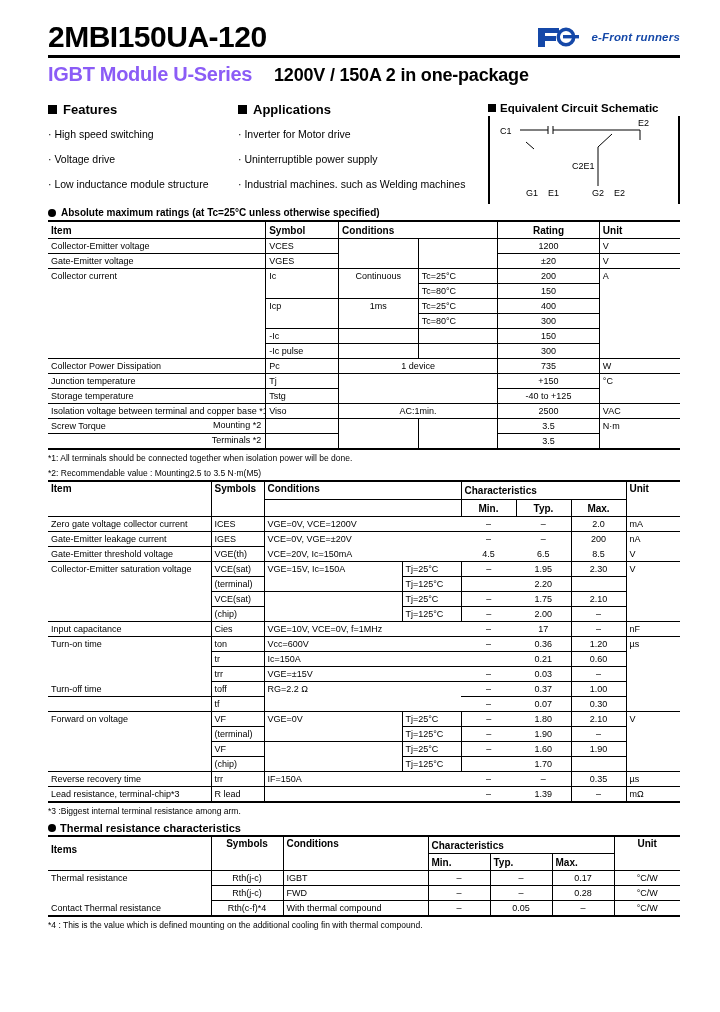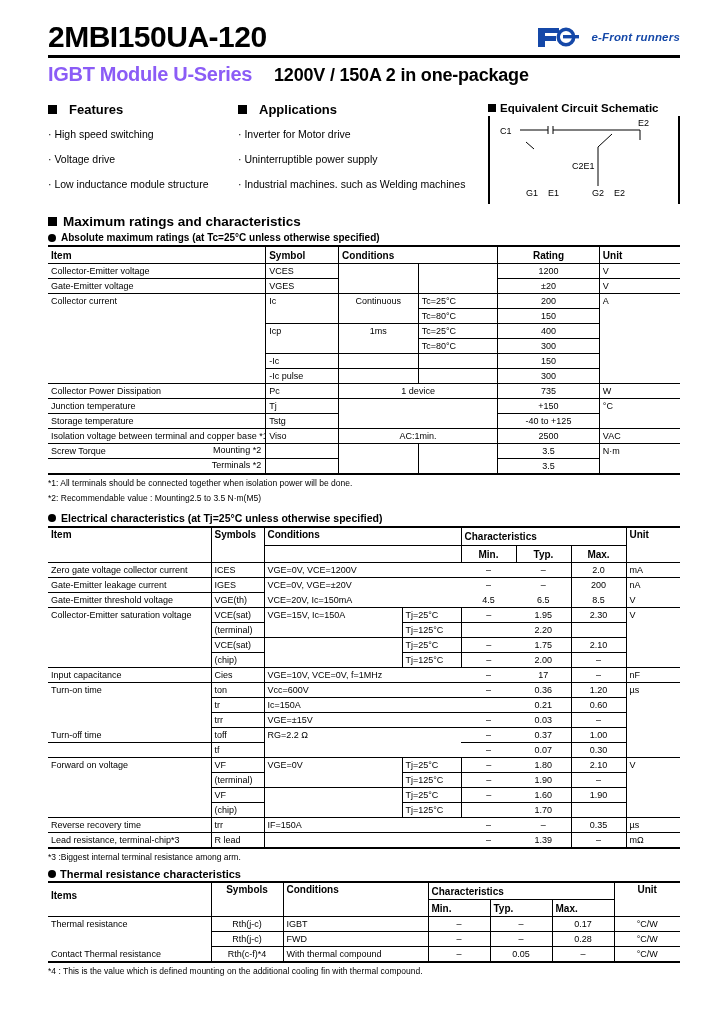--- a/index.html
+++ b/index.html
@@ -21,21 +21,21 @@
   .rule{height:3px;background:#000;margin-top:3px;}
   .hdr-row2{display:flex;align-items:baseline;margin-top:5px;}
   .subtitle{color:#8b5cf6;font-size:20px;font-weight:700;letter-spacing:-0.3px;}
   .rating-line{font-size:18px;font-weight:700;margin-left:22px;letter-spacing:-0.2px;}
 
   
   .cols{display:flex;margin:16px 40px 0 48px;}
   .col-feat{width:190px;}
   .col-app{width:250px;}
   .col-sch{flex:1;}
-  .sec-h{font-size:13px;font-weight:700;display:flex;align-items:center;gap:12px;margin-bottom:6px;}
+  .sec-h{font-size:13px;font-weight:700;display:flex;align-items:center;gap:6px;margin-bottom:6px;}
   .sq{width:9px;height:9px;background:#000;display:inline-block;}
   .bullets{font-size:10.5px;line-height:16px;}
   .bullets div{white-space:nowrap;margin-top:9px;}
   .sec-h-sch{font-size:11.5px;font-weight:700;display:flex;align-items:center;gap:4px;margin-bottom:2px;}
   .sq-sm{width:8px;height:8px;background:#000;display:inline-block;}
   .sch-box{border-left:2px solid #000;border-right:2px solid #000;height:88px;position:relative;}
 
   
   .blk{margin:0 40px 0 48px;}
   .h-max{font-size:13.5px;font-weight:700;display:flex;align-items:center;gap:6px;margin-top:10px;}
@@ -133,24 +133,20 @@
             <text x="58" y="80">E1</text>
             <text x="102" y="80">G2</text>
             <text x="124" y="80">E2</text>
           </g>
         </svg>
       </div>
     </div>
   </div>
 
   <div class="blk">
-    <div class="h-max">
-      <span class="sq"></span>
-      <span>Maximum ratings and characteristics</span>
-    </div>
     <div class="h-sub">
       <span class="dot"></span>
       <span>Absolute maximum ratings (at Tc=25°C unless otherwise specified)</span>
     </div>
 
     <div class="wrapthick">
     <table>
       <colgroup>
         <col style="width:197px">
             <col style="width:66px">
@@ -271,24 +267,20 @@
       </tr>
     </tbody>
         </table>
     </div>
 
     <div class="note">*1: All terminals should be connected together when isolation power will be done.</div>
     <div class="note">*2: Recommendable value : Mounting2.5 to 3.5 N·m(M5)</div>
   </div>
 
   <div class="blk">
-    <div class="h-sub" style="margin-top:7px;font-size:10.5px">
-      <span class="dot"></span>
-      <span>Electrical characteristics (at Tj=25°C unless otherwise specified)</span>
-    </div>
 
     <div class="wrapthick">
     <table>
       <colgroup>
         <col style="width:163px">
             <col style="width:53px">
             <col style="width:138px">
             <col style="width:59px">
         <col style="width:55px">
             <col style="width:55px">

